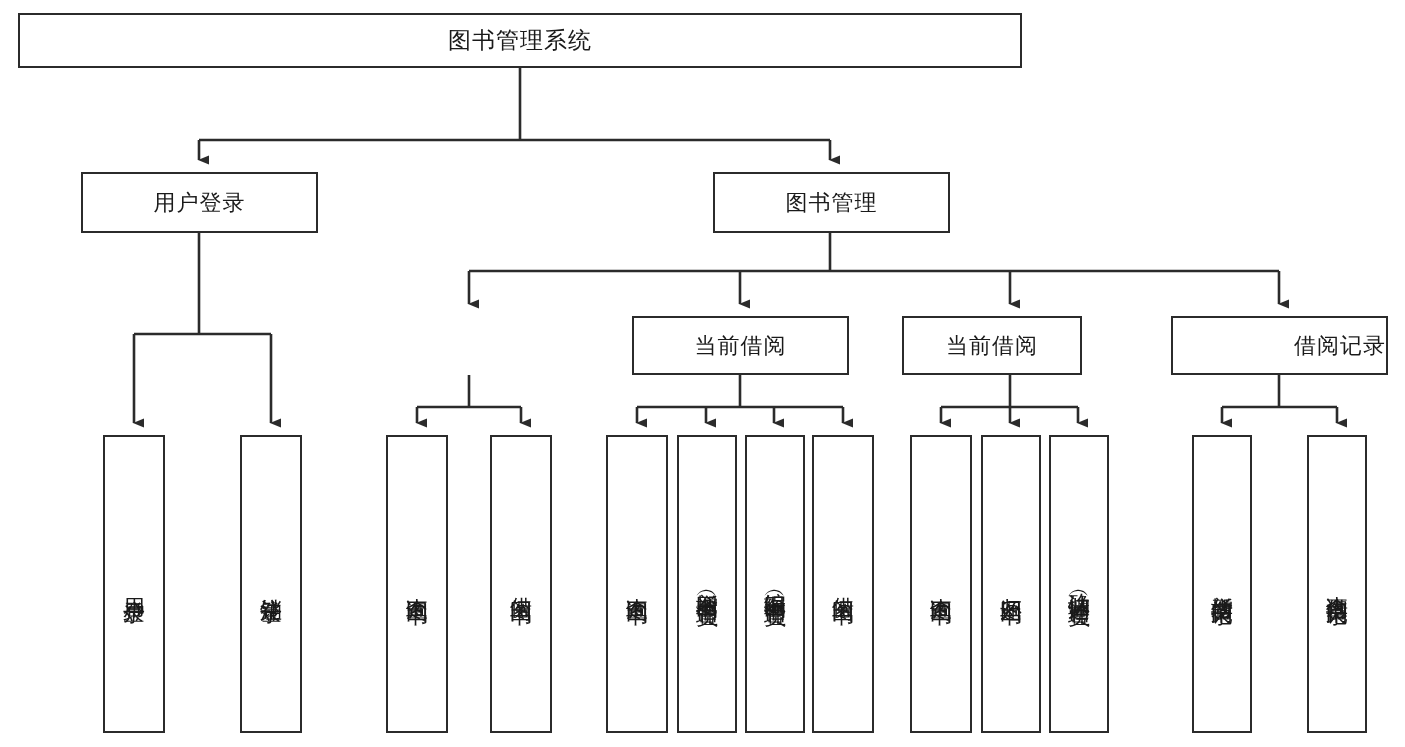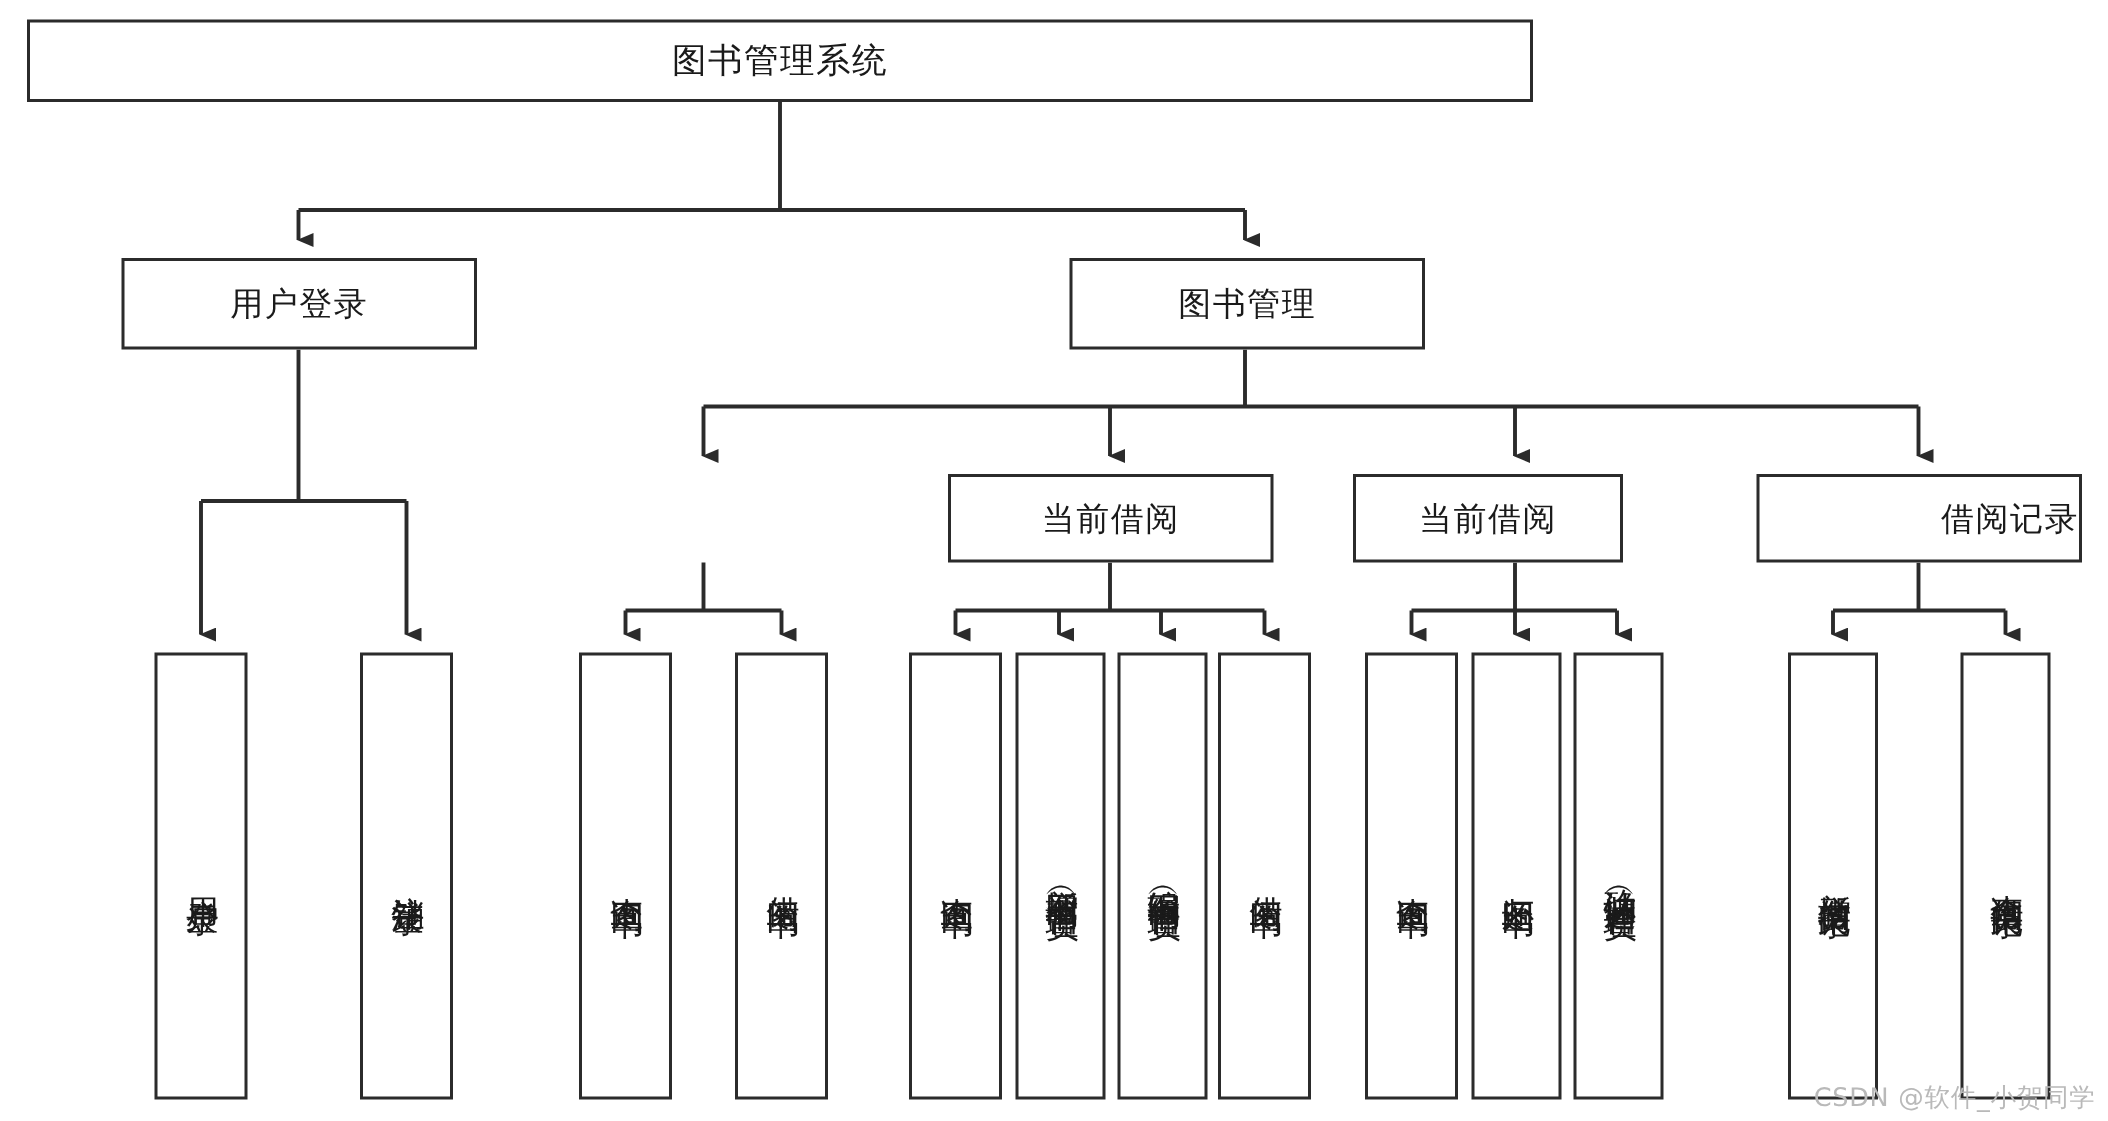--- a/index.html
+++ b/index.html
@@ -182,15 +182,14 @@
     <span class="vlabel">确认归还（管理员）</span>
   </div>
 
   <div class="node v" style="left:1192px; top:435px; width:60px; height:298px;">
     <span class="vlabel">新增借阅记录</span>
   </div>
   <div class="node v" style="left:1307px; top:435px; width:60px; height:298px;">
     <span class="vlabel">查询借阅记录</span>
   </div>
 
-  <div class="watermark">CSDN @软件_小贺同学</div>
 
 </div>
 
 </body></html>

